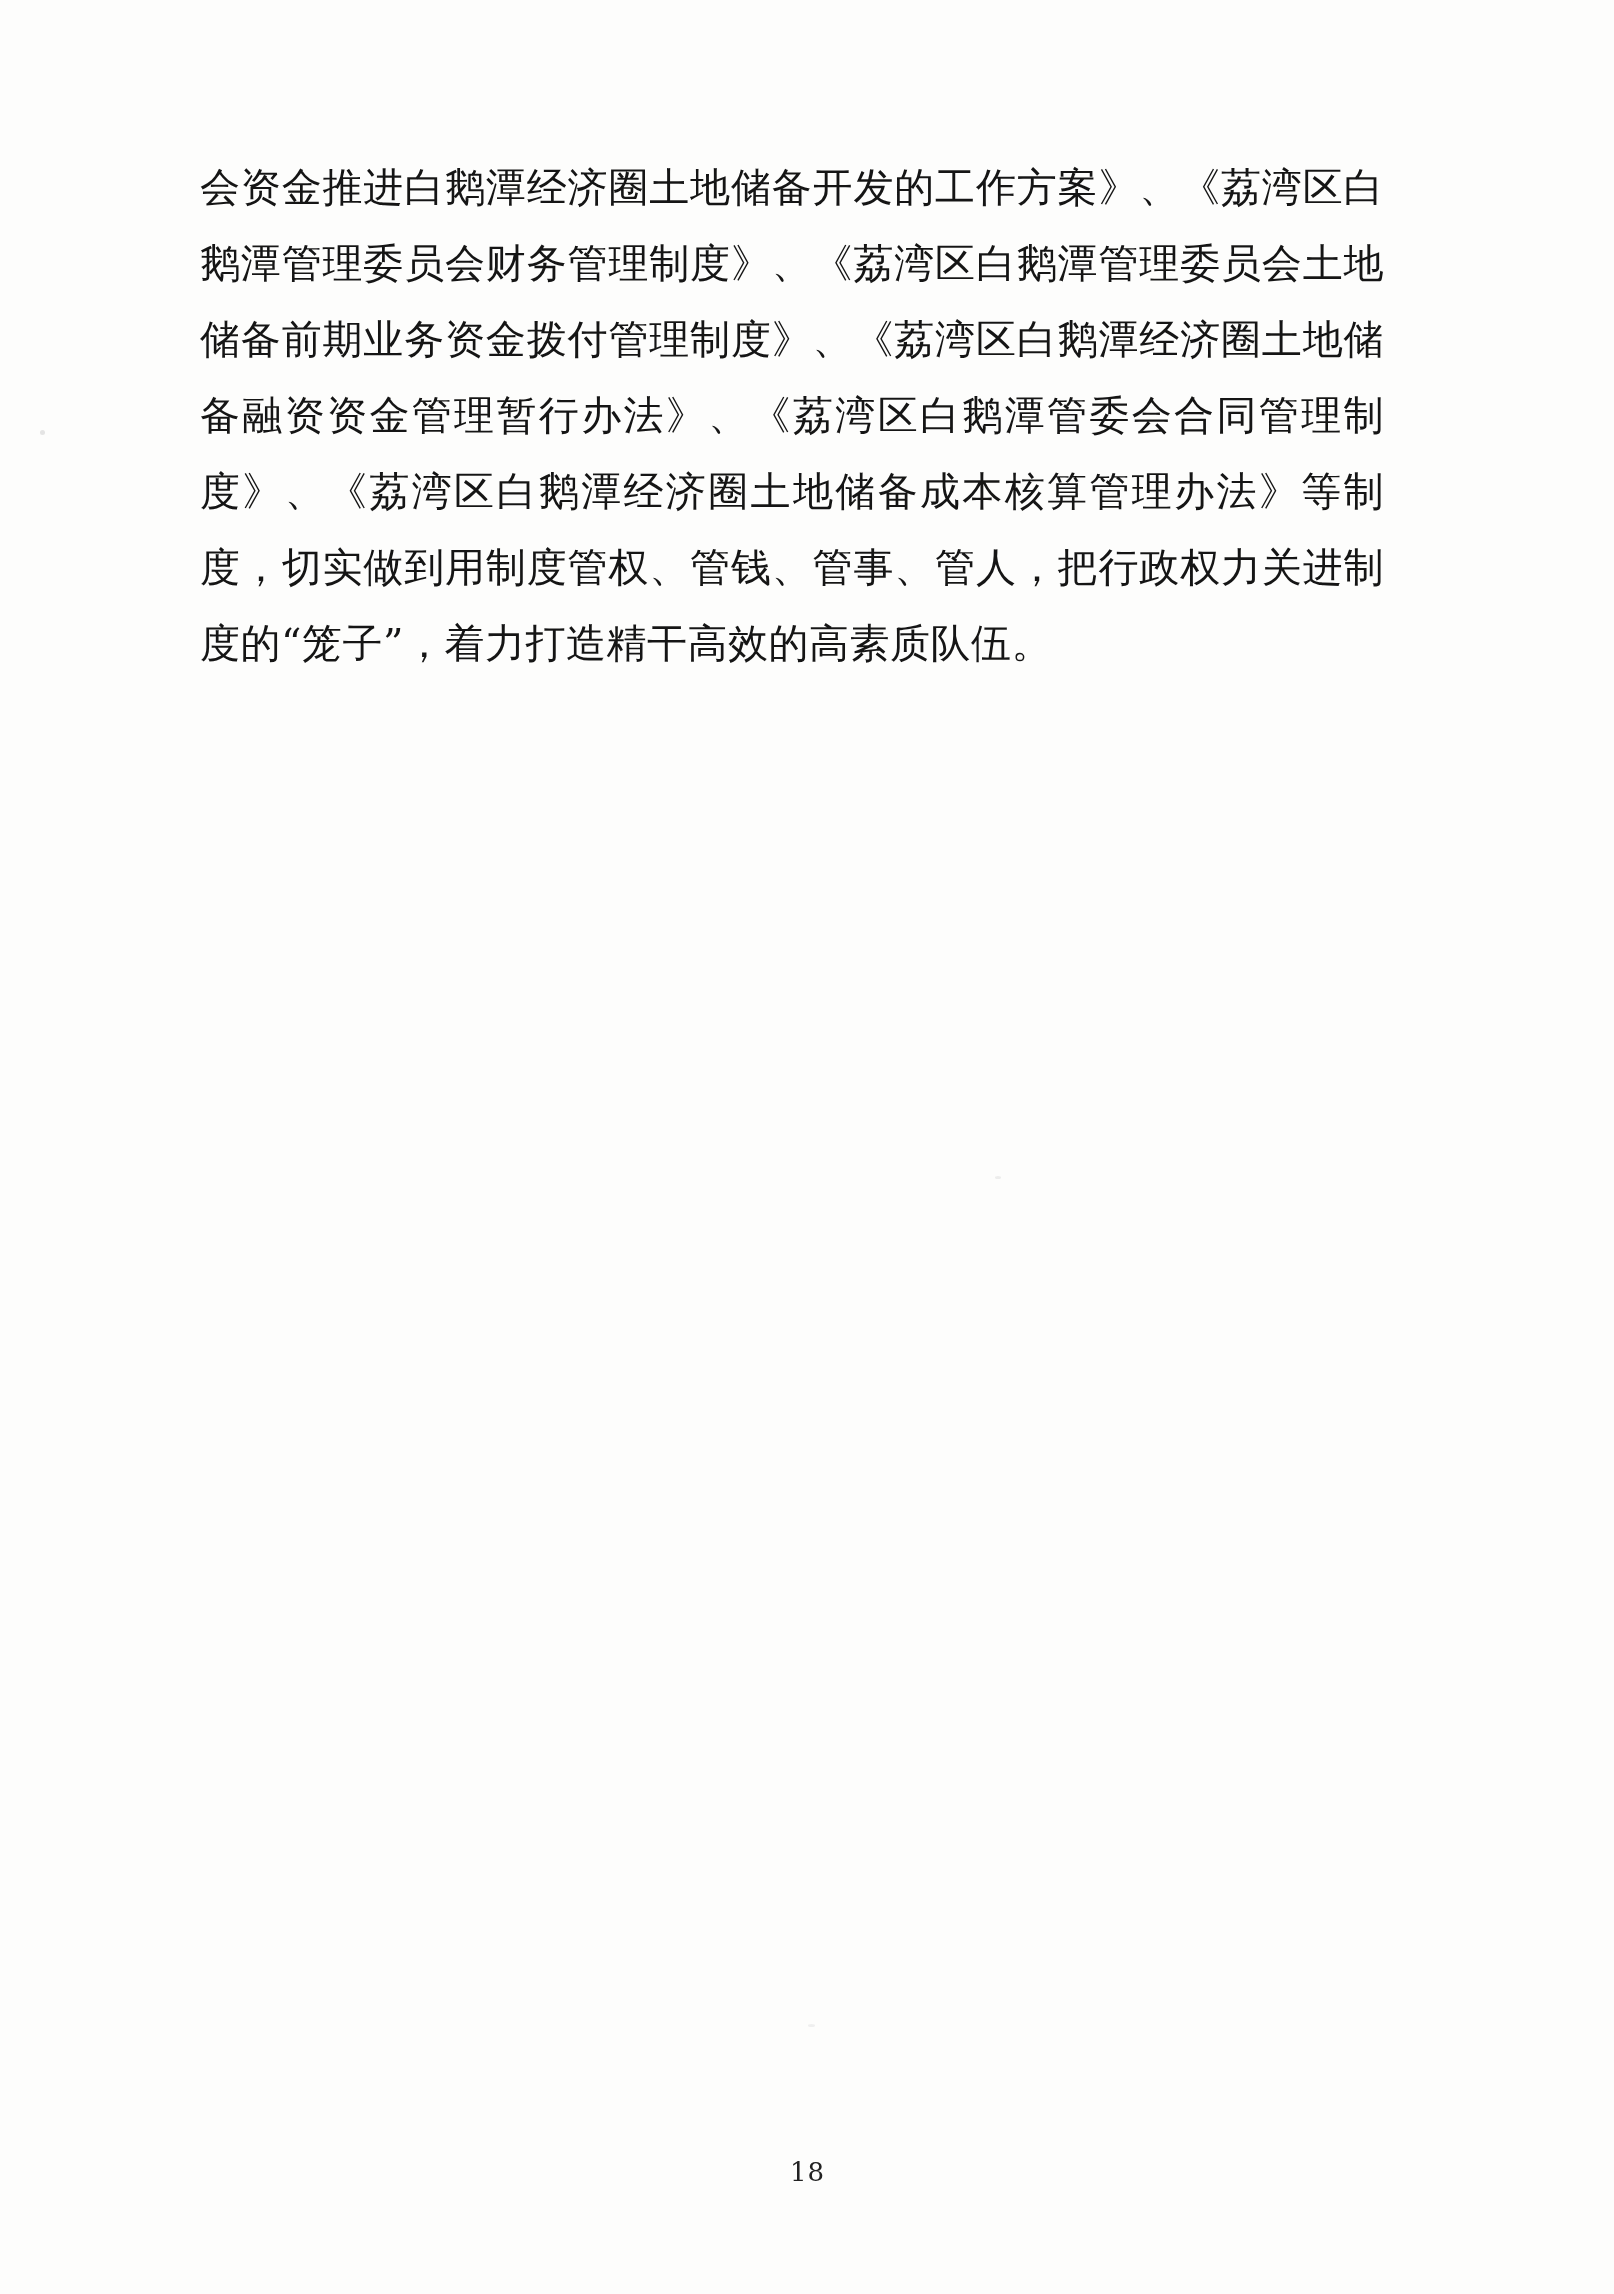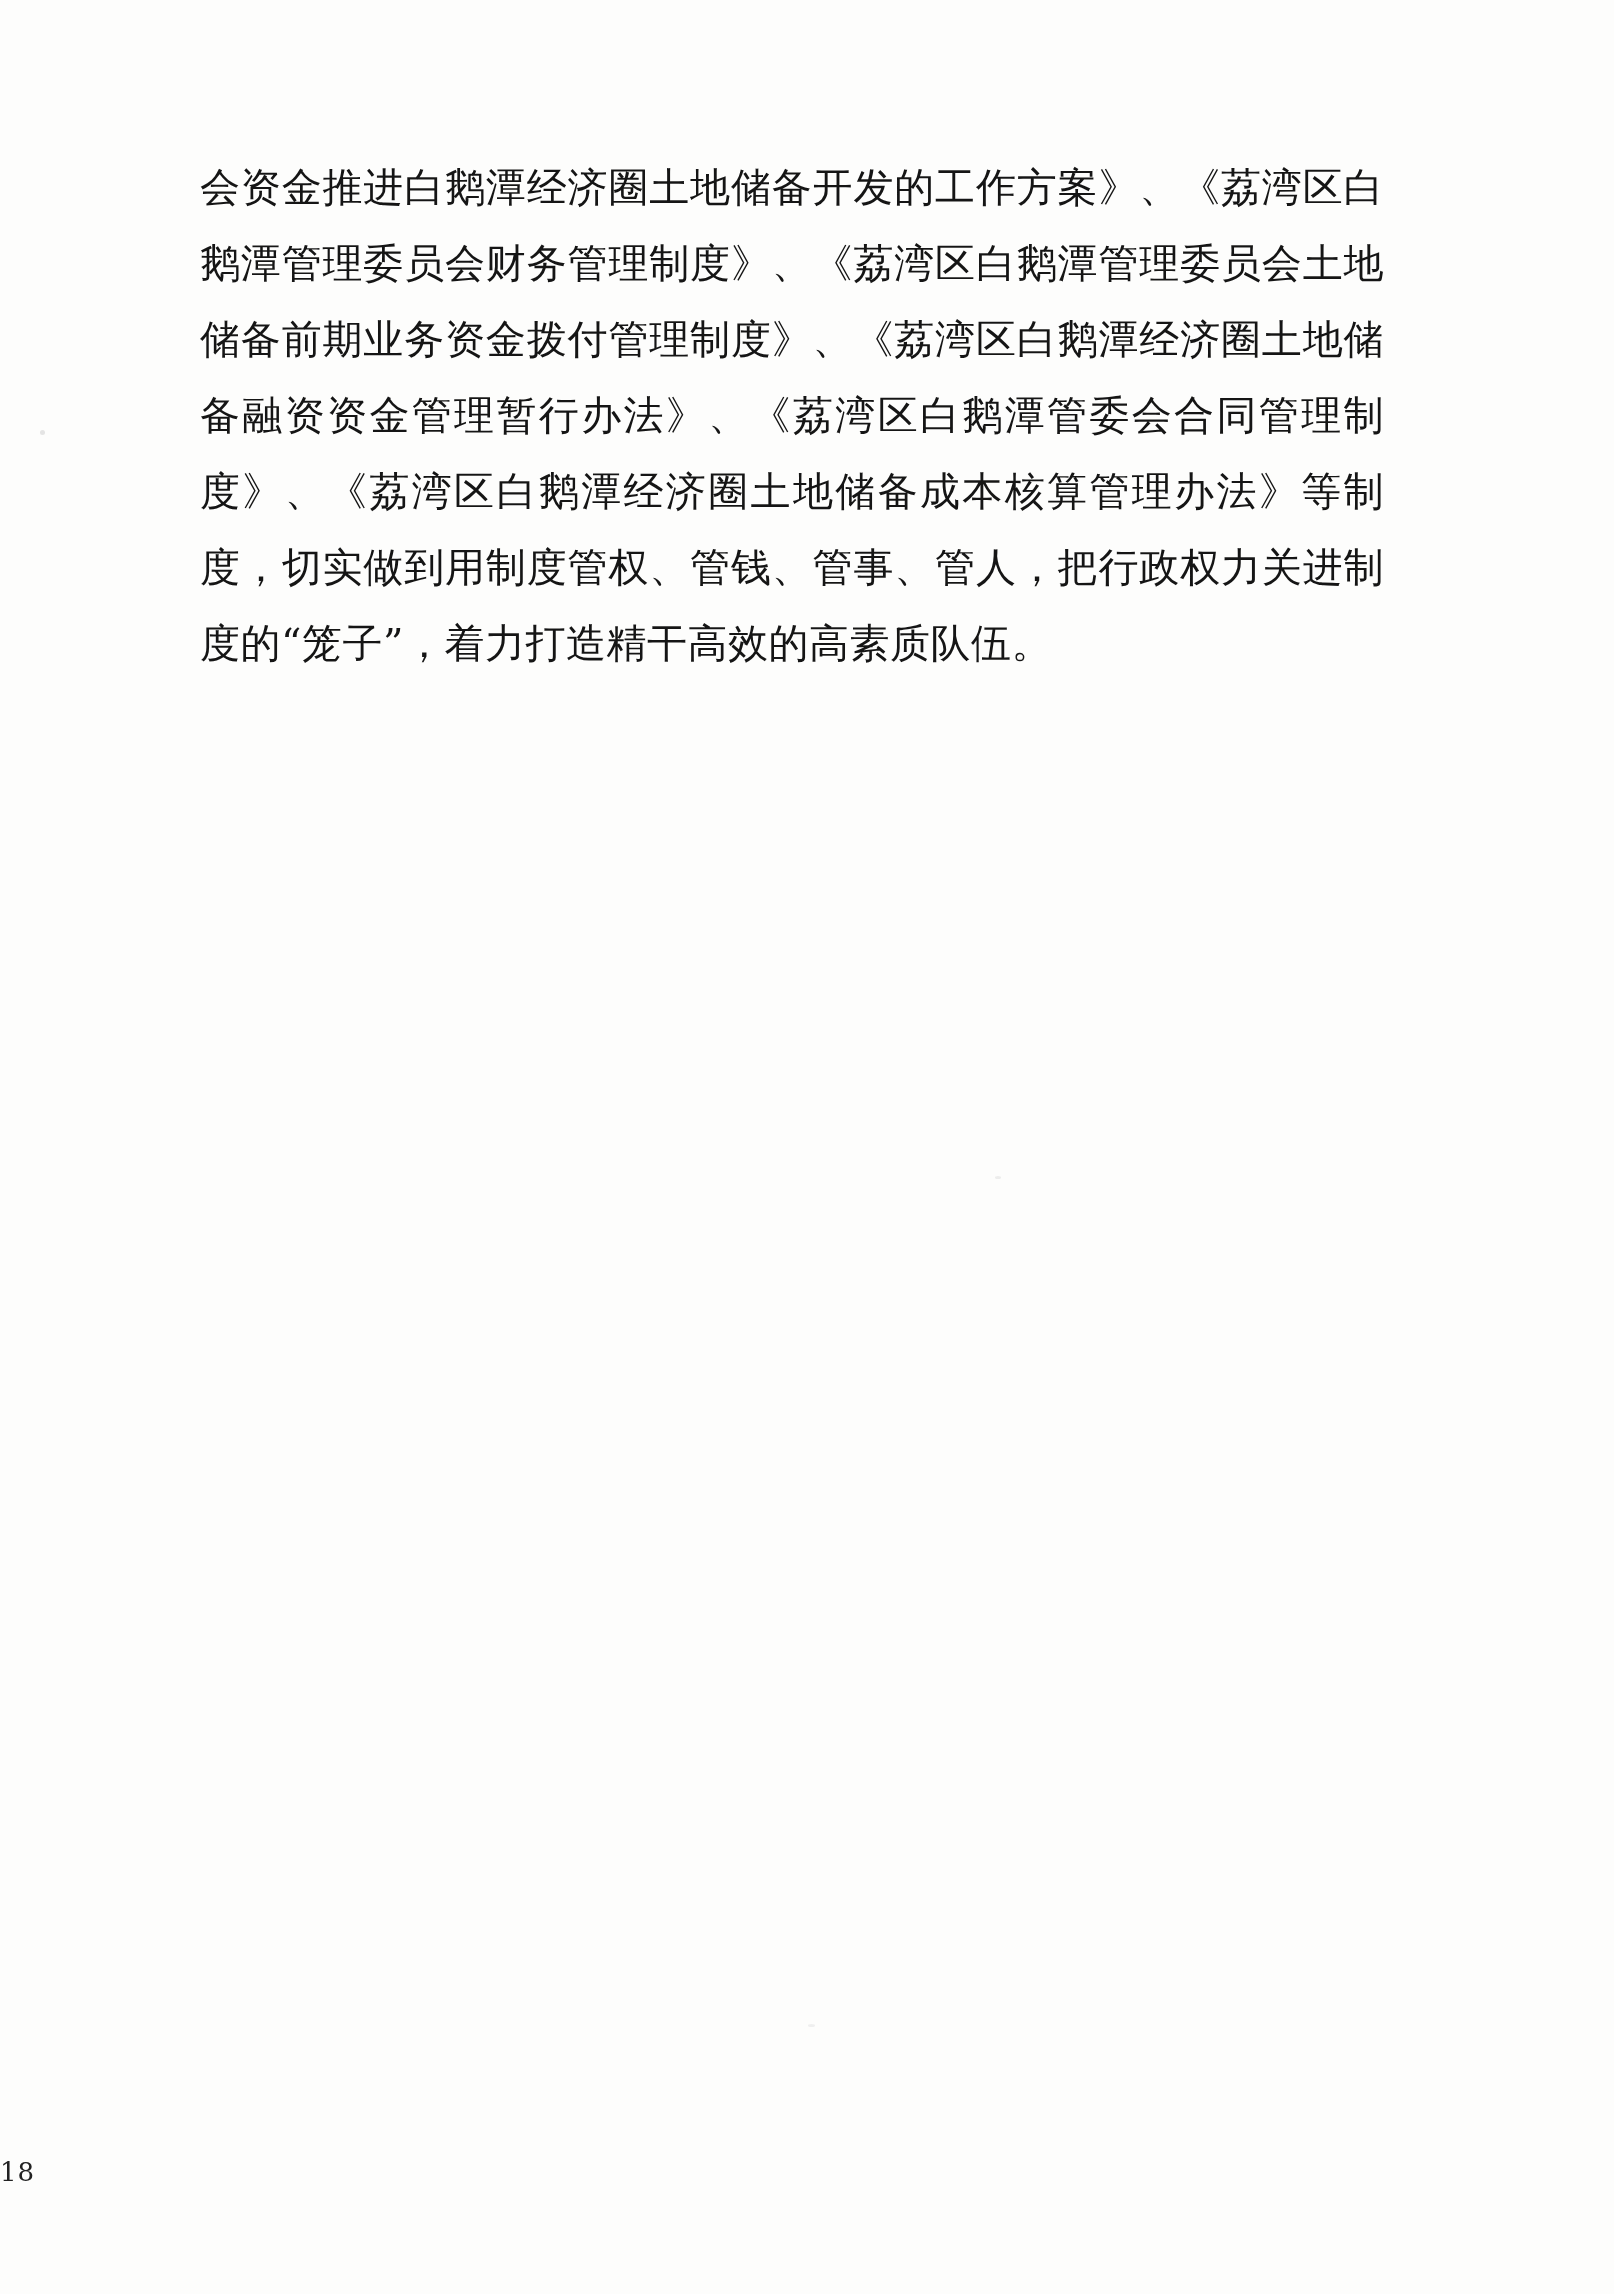--- a/index.html
+++ b/index.html
@@ -40,20 +40,21 @@
     font-weight: 400;
     text-indent: 0;
     margin: 0;
     word-break: break-all;
   }
   .page-number {
     position: absolute;
     left: 0;
     right: 0;
     top: 2157px;
+    text-align: center;
     font-size: 26px;
     color: #222222;
     font-family: "DejaVu Serif", "Liberation Serif", serif;
     letter-spacing: 1px;
   }
   .speck {
     position: absolute;
     background: #cfcfcf;
     border-radius: 50%;
     opacity: 0.55;

